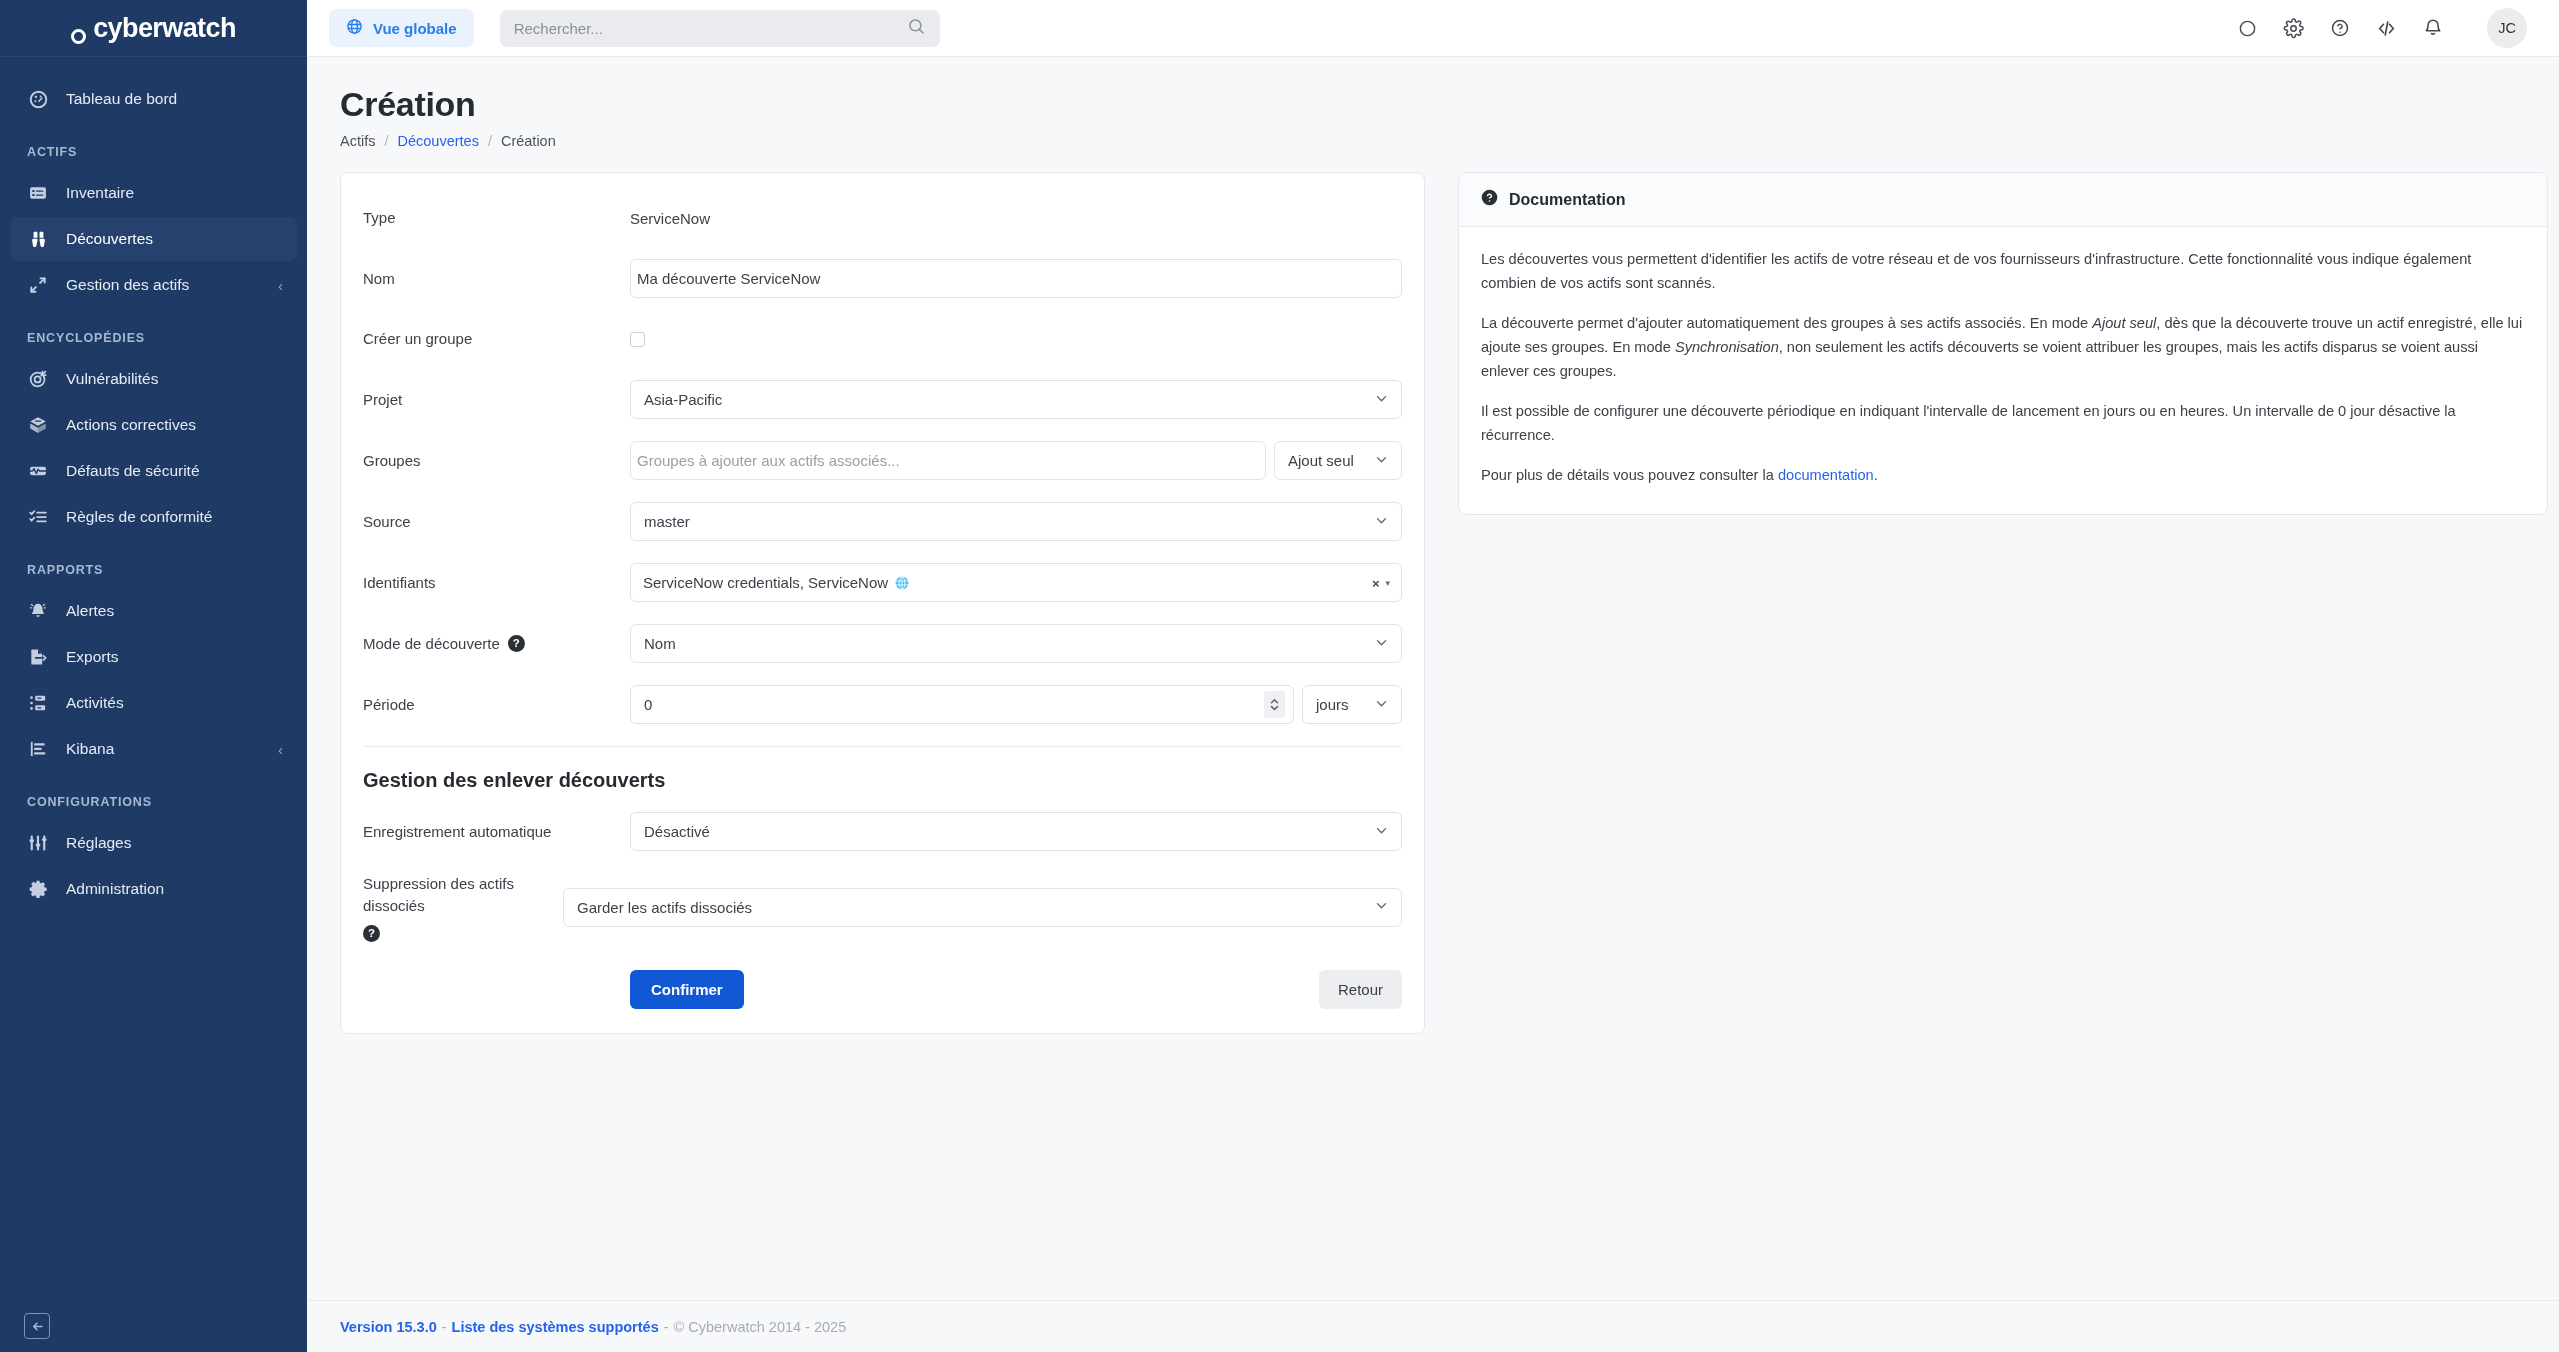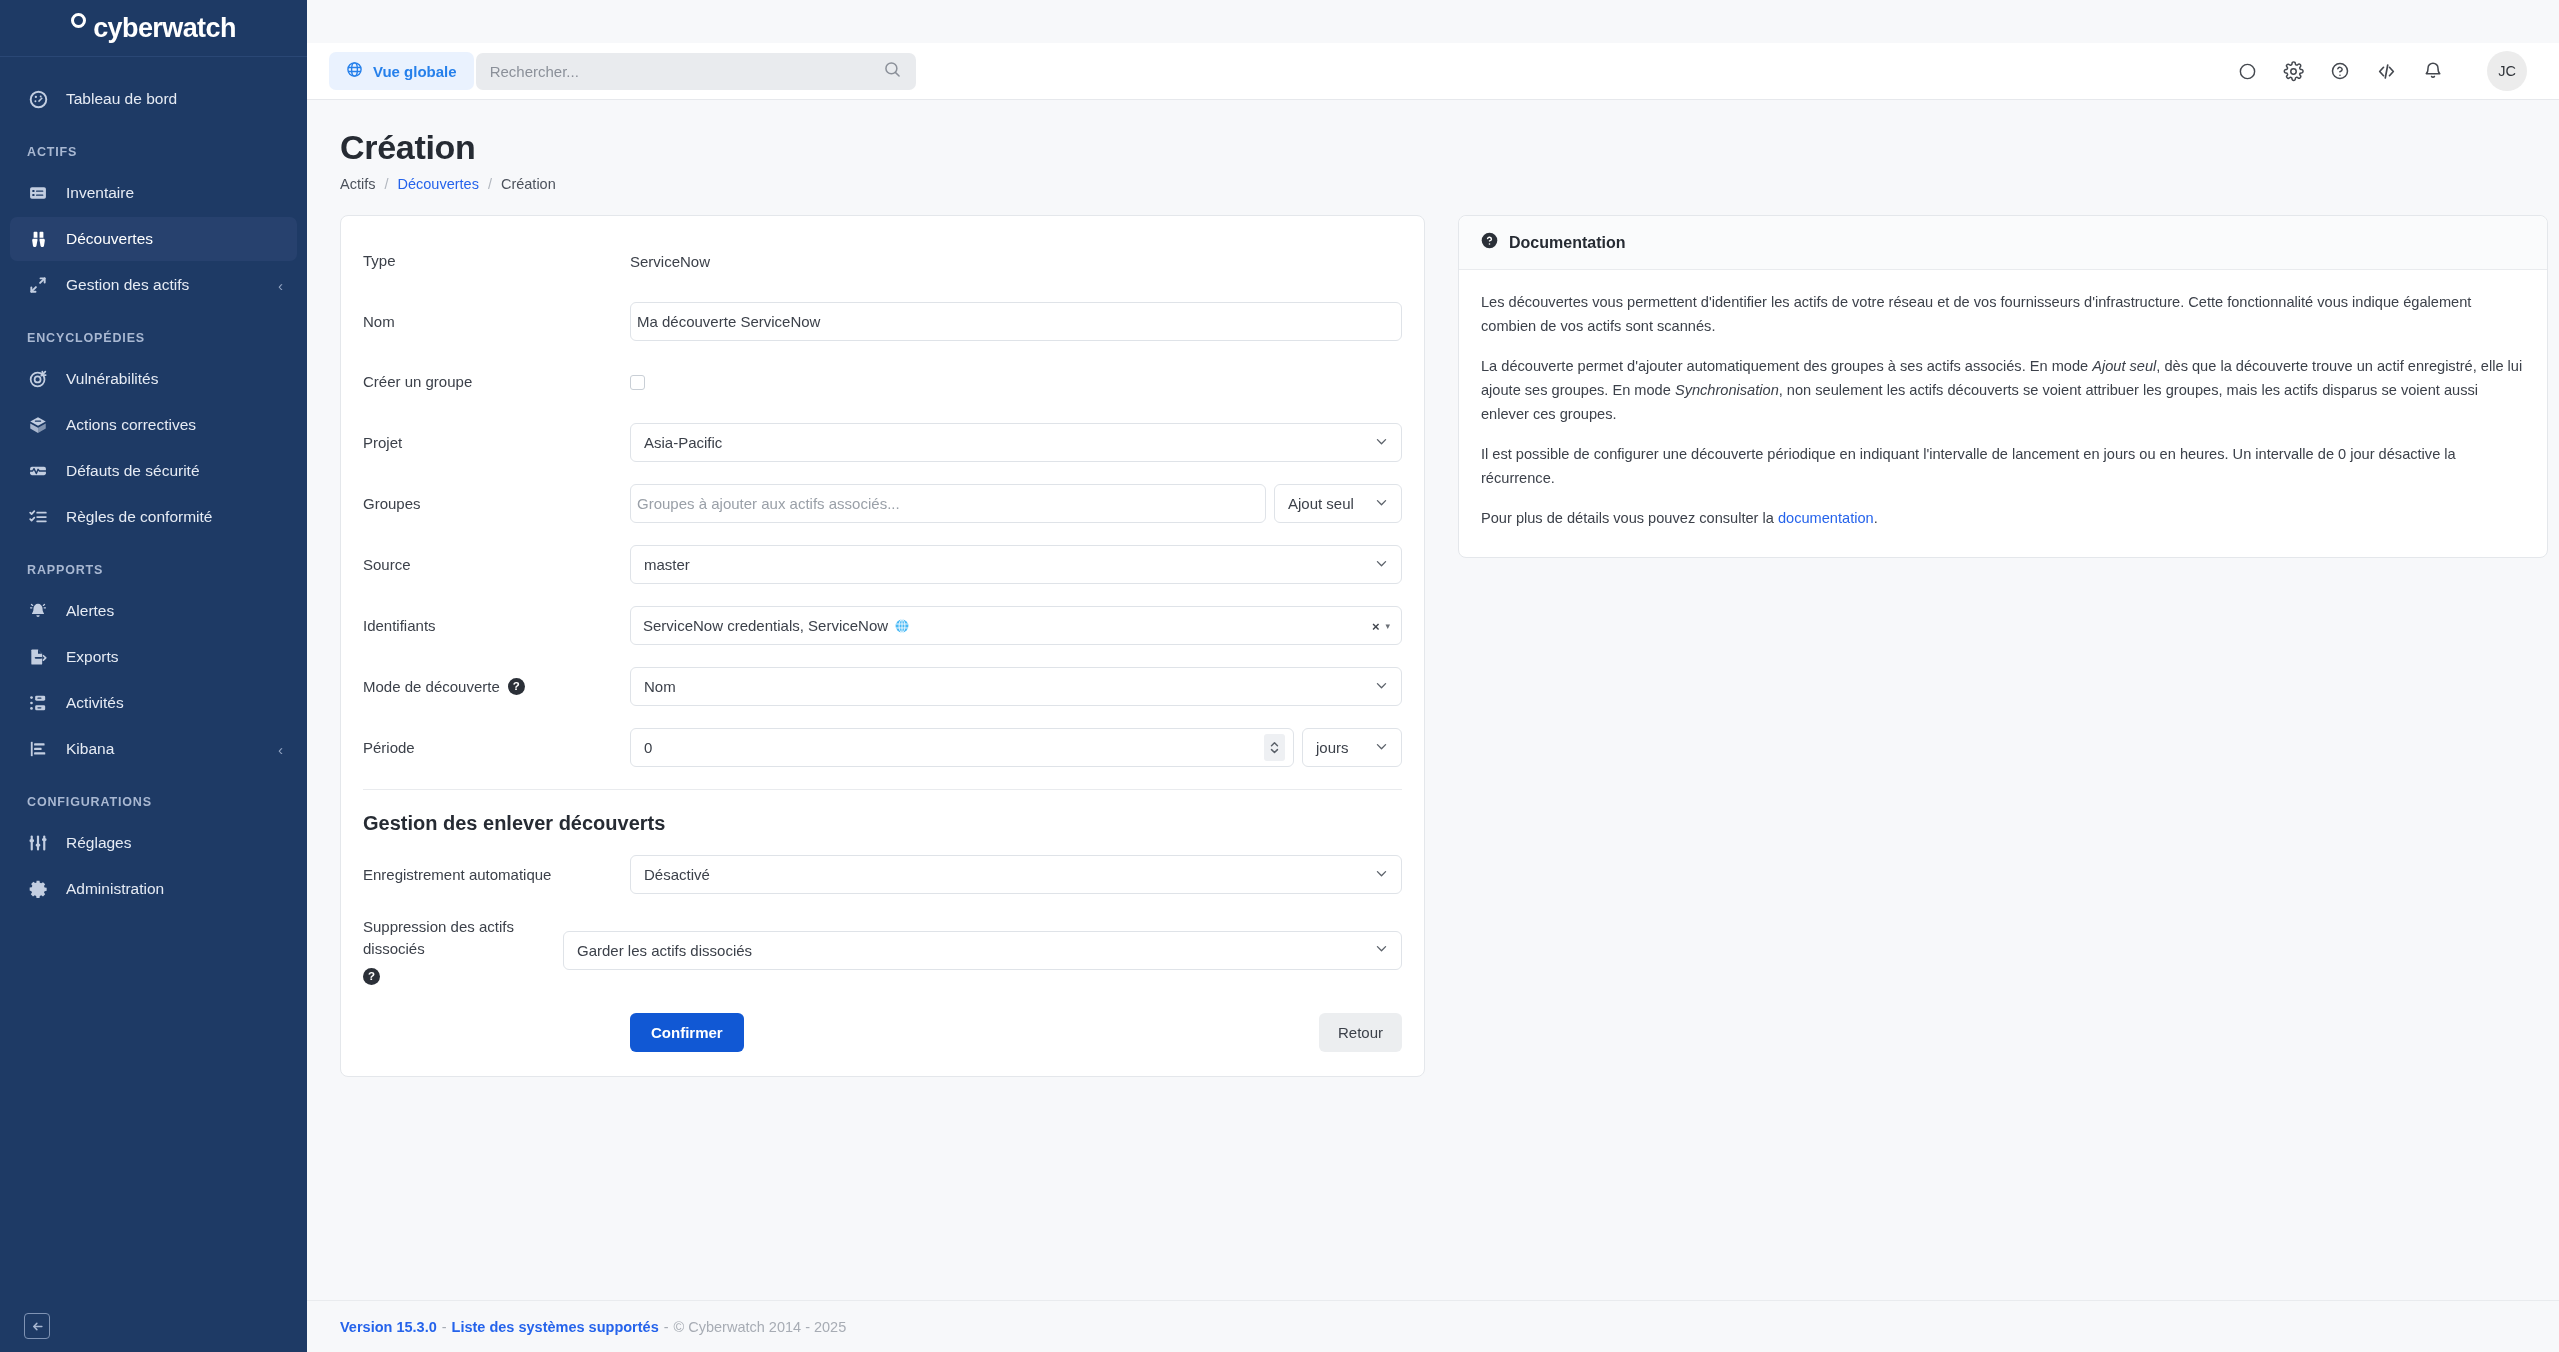--- a/index.html
+++ b/index.html
@@ -19,21 +19,21 @@
     background: #1e3a65;
     display: flex; flex-direction: column;
     position: relative;
   }
   .brand {
     height: 57px; flex: 0 0 57px;
     display: flex; align-items: center; justify-content: center;
     border-bottom: 1px solid #2a4775;
   }
   .brand-logo {
-    display: flex; align-items: flex-start; gap: 7px;
+    display: flex; align-items: flex-end; gap: 7px;
     color: #ffffff; font-size: 27px; font-weight: 700; letter-spacing: -0.6px;
   }
   .brand-ring {
     width: 15px; height: 15px; border-radius: 50%;
     border: 3.2px solid #ffffff; display: inline-block;
   }
   .nav { flex: 1 1 auto; padding-top: 12px; overflow: hidden; }
   .nav-section {
     color: #a9b8d2; font-size: 12.5px; font-weight: 700;
     letter-spacing: 0.85px; padding: 22px 0 10px 27px; text-transform: uppercase;
@@ -61,21 +61,21 @@
     display: flex; align-items: center; justify-content: center; cursor: pointer;
     color: #a9b8d2;
   }
 
   
   .main { flex: 1 1 auto; display: flex; flex-direction: column; min-width: 0; background: #f7f8fa; }
 
   .topbar {
     height: 57px; flex: 0 0 57px; background: #ffffff;
     border-bottom: 1px solid #e6e8ec;
-    display: flex; align-items: center; padding: 0 32px 0 22px; gap: 2px; margin-top: 43px;
+    display: flex; align-items: center; padding: 0 32px 0 22px; gap: 26px;
   }
   .vue-globale {
     display: flex; align-items: center; gap: 10px;
     background: #eaf2fe; color: #2680eb;
     font-size: 15px; font-weight: 700;
     padding: 9px 17px; border-radius: 7px; cursor: pointer; white-space: nowrap;
   }
   .search-box {
     width: 440px; height: 37px; background: #e9ebee; border-radius: 7px;
     display: flex; align-items: center; padding: 0 14px; cursor: text;

